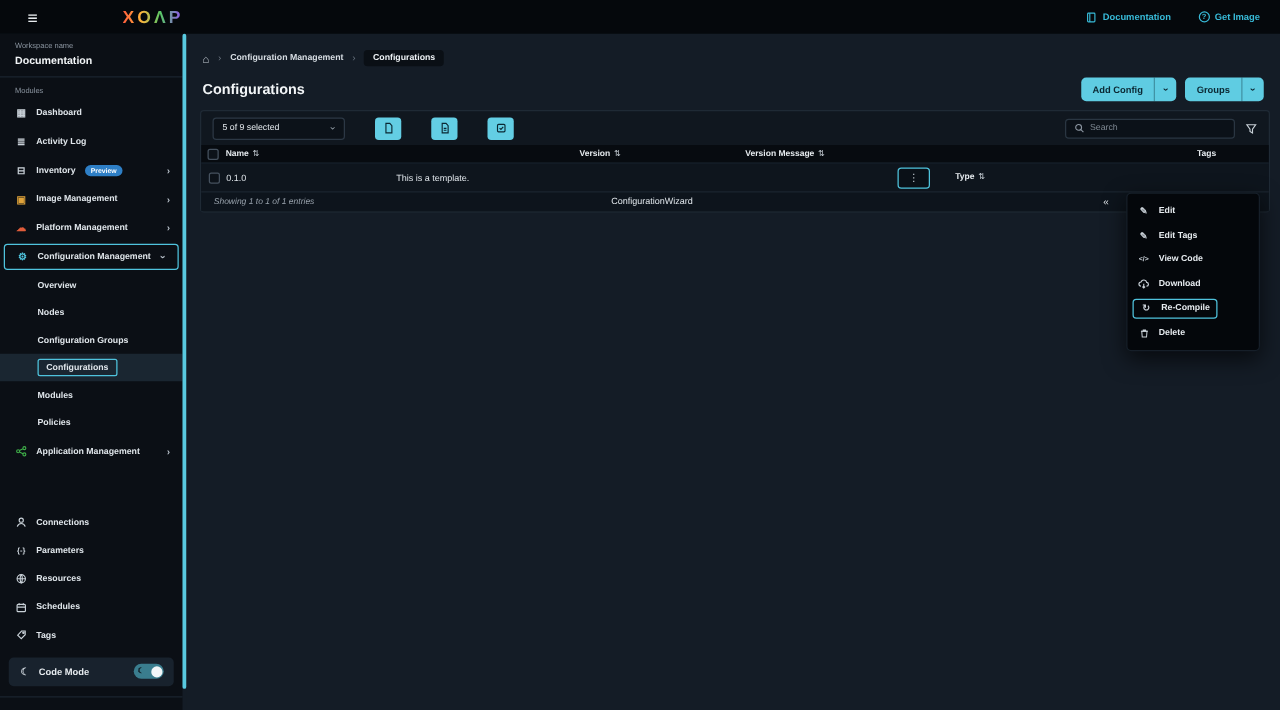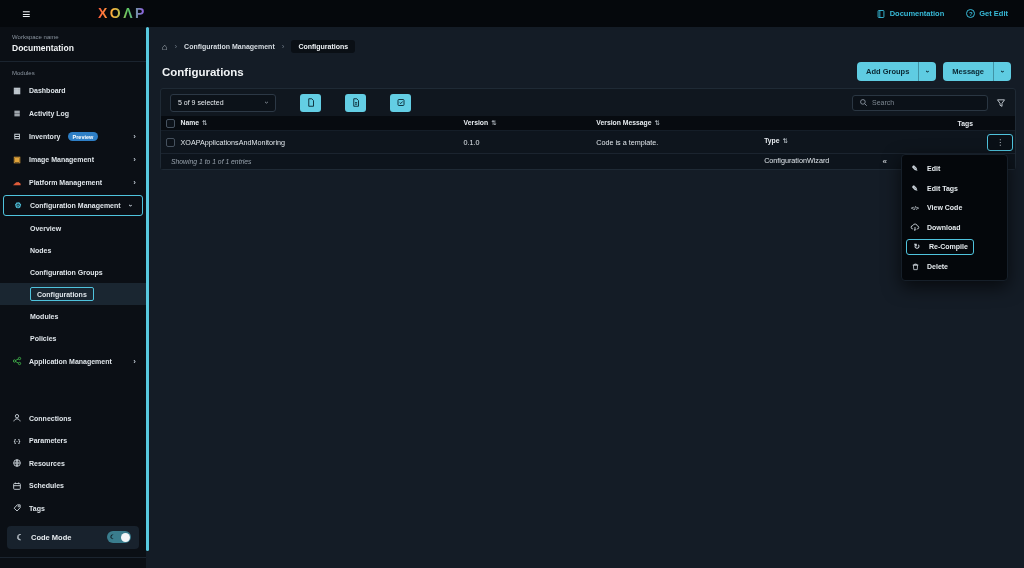--- a/index.html
+++ b/index.html
@@ -102,21 +102,21 @@
         <span class="icon" style="color:#38BBD9">
           <svg width="10" height="10" viewBox="0 0 12 12" fill="none" stroke="currentColor" stroke-width="1.1">
               <rect x="2.5" y="1.8" width="7" height="8.4" rx="0.8"></rect>
               <path d="M4.6 1.8v8.4"></path>
             </svg>
         </span>
         <span>Documentation</span>
       </span>
       <span class="toplink">
         <span class="qmark">?</span>
-        <span>Get Edit</span>
+        <span>Get Image</span>
       </span>
     </div>
   </div>
 
   <div class="sidebar">
     <div class="workspace">
       <div class="ws-label">Workspace name</div>
       <div class="ws-name">Documentation</div>
     </div>
     <div class="modules-label">Modules</div>
@@ -246,26 +246,26 @@
       <span class="bc-sep">›</span>
       <span>Configuration Management</span>
       <span class="bc-sep">›</span>
       <span class="bc-pill">Configurations</span>
     </div>
 
     <div class="page-head">
       <span class="page-title">Configurations</span>
       <div class="head-btns">
         <div class="btn">
-          <span class="lbl">Add Groups</span>
+          <span class="lbl">Add Config</span>
           <span class="bdiv"></span>
           <span class="bchev rot90">›</span>
         </div>
         <div class="btn">
-          <span class="lbl">Message</span>
+          <span class="lbl">Groups</span>
           <span class="bdiv"></span>
           <span class="bchev rot90">›</span>
         </div>
       </div>
     </div>
 
     <div class="card">
 
       <div class="toolbar">
         <div class="select">
@@ -330,23 +330,22 @@
           <span>Type</span><span class="sort">⇅</span>
         </span>
         <span class="col-tags">Tags</span>
         <span class="col-act"></span>
       </div>
 
       <div class="trow">
         <span class="col-cb">
             <span class="cb"></span>
           </span>
-        <span class="col-name">XOAPApplicationsAndMonitoring</span>
         <span class="col-ver">0.1.0</span>
-        <span class="col-msg">Code is a template.</span>
+        <span class="col-msg">This is a template.</span>
         <span class="col-type">ConfigurationWizard</span>
         <span class="col-tags"></span>
         <span class="col-act">
           <span class="kebab">⋮</span>
         </span>
       </div>
 
       <div class="tfoot">
         <span>Showing 1 to 1 of 1 entries</span>
         <span class="collapse">«</span>

